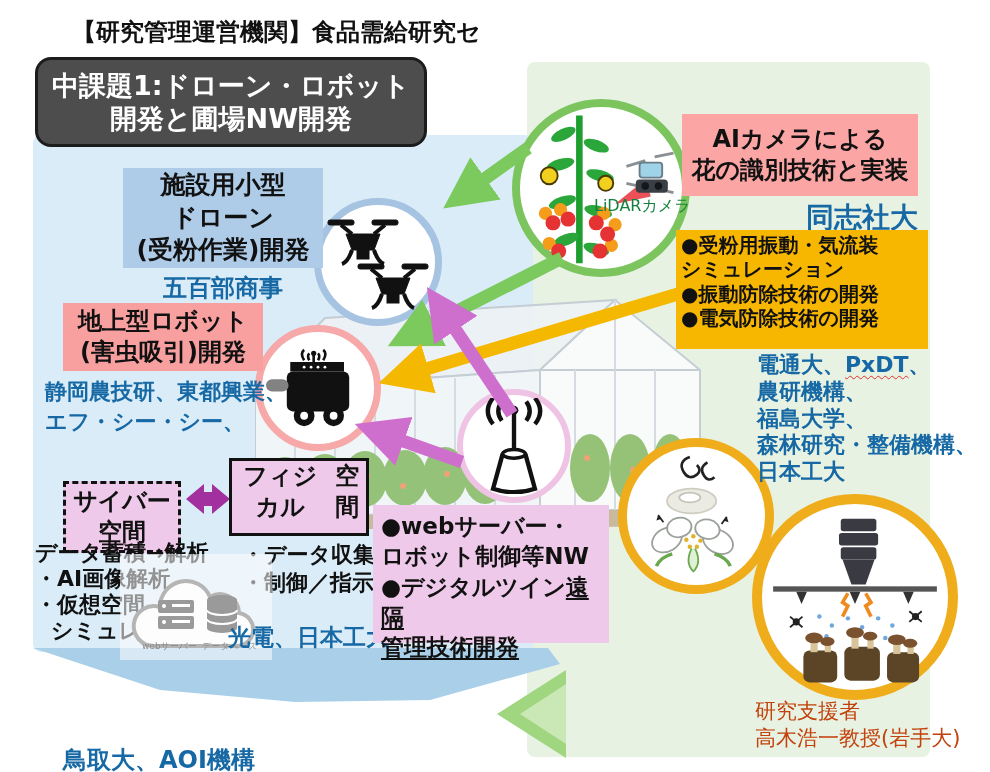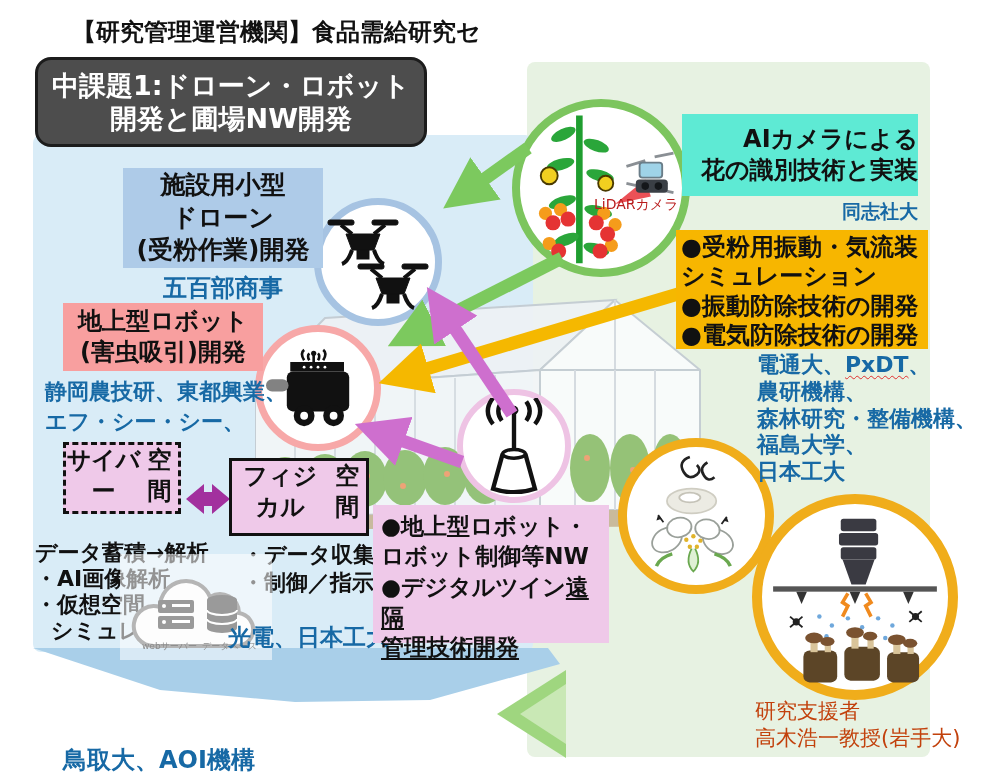--- a/index.html
+++ b/index.html
@@ -13,22 +13,22 @@
   .circle{border-radius:50%;background:#ffffff;box-sizing:border-box;
           display:flex;align-items:center;justify-content:center;}
   .boldtxt{font-weight:bold;color:#111;}
   .orgtxt{font-weight:bold;color:#1769a5;}
   .centertxt{text-align:center;}
   .pinkbox{background:#f89f9f;box-sizing:border-box;display:flex;flex-direction:column;
            justify-content:center;text-align:center;font-weight:bold;color:#111;}
   .lavbox{background:#efc9e9;box-sizing:border-box;color:#111;font-weight:bold;}
   .steelbox{background:#aecbe8;box-sizing:border-box;display:flex;flex-direction:column;
             justify-content:center;text-align:center;font-weight:bold;color:#111;line-height:1.3;}
-  .greenbox{background:#5eead4;box-sizing:border-box;display:flex;flex-direction:column;
-            justify-content:center;text-align:right;font-weight:bold;color:#111;line-height:1.3;}
+  .greenbox{background:#fca5a5;box-sizing:border-box;display:flex;flex-direction:column;
+            justify-content:center;text-align:center;font-weight:bold;color:#111;line-height:1.3;}
   .orangebox{background:#f7b600;box-sizing:border-box;color:#111;font-weight:bold;line-height:1.22;}
   .u{text-decoration:underline;text-underline-offset:3px;}
   .wavyred{text-decoration:underline wavy #e03030;text-decoration-thickness:1px;text-underline-offset:3px;}
   svg{display:block;}
 </style>
 </head>
 <body>
 
 <div id="stage">
 
@@ -353,22 +353,22 @@
 
   <div class="abs pinkbox" style="left:63px;top:303px;width:200px;height:68px;font-size:24px;line-height:1.3;">
     <span>地上型ロボット</span>
     <span>(害虫吸引)開発</span>
   </div>
   <div class="abs orgtxt" style="left:45px;top:377px;font-size:22px;line-height:1.35;">
     <div>静岡農技研、東都興業、</div>
     <div>エフ・シー・シー、</div>
   </div>
 
-  <div class="abs lavbox centertxt" style="left:63px;top:442px;width:118px;height:72px;border:3px dashed #111;font-size:24px;line-height:1.3;
-              display:flex;flex-direction:row;justify-content:center;">
+  <div class="abs lavbox centertxt" style="left:63px;top:481px;width:118px;height:72px;border:3px dashed #111;font-size:24px;line-height:1.3;
+              display:flex;flex-direction:column;justify-content:center;">
     <span>サイバー</span>
     <span>空間</span>
   </div>
   <div class="abs lavbox centertxt" style="left:229px;top:458px;width:140px;height:78px;border:3px solid #111;font-size:24px;line-height:1.3;
               display:flex;justify-content:center;">
     <span>フィジカル</span>
     <span>空間</span>
   </div>
 
   <div class="abs boldtxt" style="left:35px;top:540px;font-size:22px;line-height:1.18;">
@@ -407,47 +407,47 @@
           <path d="M87,71 a15,5 0 0 0 30,0"></path>
       </g>
     </svg>
     <div style="position:absolute;left:22px;top:92px;font-size:9px;color:#8a8a8a;">webサーバー</div>
     <div style="position:absolute;left:82px;top:92px;font-size:9px;color:#8a8a8a;">データベース</div>
   </div>
 
   <div class="abs orgtxt" style="left:228px;top:622px;font-size:23px;">光電、日本工大</div>
 
   <div class="abs lavbox" style="left:373px;top:505px;width:236px;height:138px;font-size:23px;line-height:1.32;padding:6px 8px;">
-    <div>●地上型ロボット・</div>
+    <div>●webサーバー・</div>
     <div>ロボット制御等NW</div>
     <div><span>●デジタルツイン</span><span class="u">遠隔</span></div>
     <div class="u">管理技術開発</div>
   </div>
 
   <div class="abs orgtxt" style="left:63px;top:744px;font-size:24px;">鳥取大、AOI機構</div>
 
   <div class="abs greenbox" style="left:682px;top:114px;width:236px;height:82px;font-size:24px;">
     <span>AIカメラによる</span>
     <span>花の識別技術と実装</span>
   </div>
-  <div class="abs orgtxt" style="left:682px;top:199px;width:236px;text-align:right;font-size:19px;">同志社大</div>
-
-  <div class="abs" style="left:594px;top:196px;font-size:14px;color:#b91c1c;">LiDARカメラ</div>
-
-  <div class="abs orangebox" style="left:676px;top:230px;width:252px;height:119px;font-size:24px;padding:3px 5px;">
+  <div class="abs orgtxt" style="left:682px;top:199px;width:236px;text-align:right;font-size:28px;">同志社大</div>
+
+  <div class="abs" style="left:594px;top:196px;font-size:16px;color:#15803d;">LiDARカメラ</div>
+
+  <div class="abs orangebox" style="left:676px;top:230px;width:252px;height:119px;font-size:20px;padding:3px 5px;">
     <div>●受粉用振動・気流装</div>
     <div>シミュレーション</div>
     <div>●振動防除技術の開発</div>
     <div>●電気防除技術の開発</div>
   </div>
   <div class="abs orgtxt" style="left:757px;top:352px;font-size:22px;line-height:1.22;">
     <div><span>電通大、</span><span class="wavyred">PxDT</span><span>、</span></div>
     <div>農研機構、</div>
+    <div>福島大学、</div>
     <div>森林研究・整備機構、</div>
-    <div>福島大学、</div>
     <div>日本工大</div>
   </div>
 
   <div class="abs" style="left:755px;top:698px;font-size:21px;color:#c2410c;line-height:1.3;">
     <div>研究支援者</div>
     <div>高木浩一教授(岩手大)</div>
   </div>
 
 </div>
 

